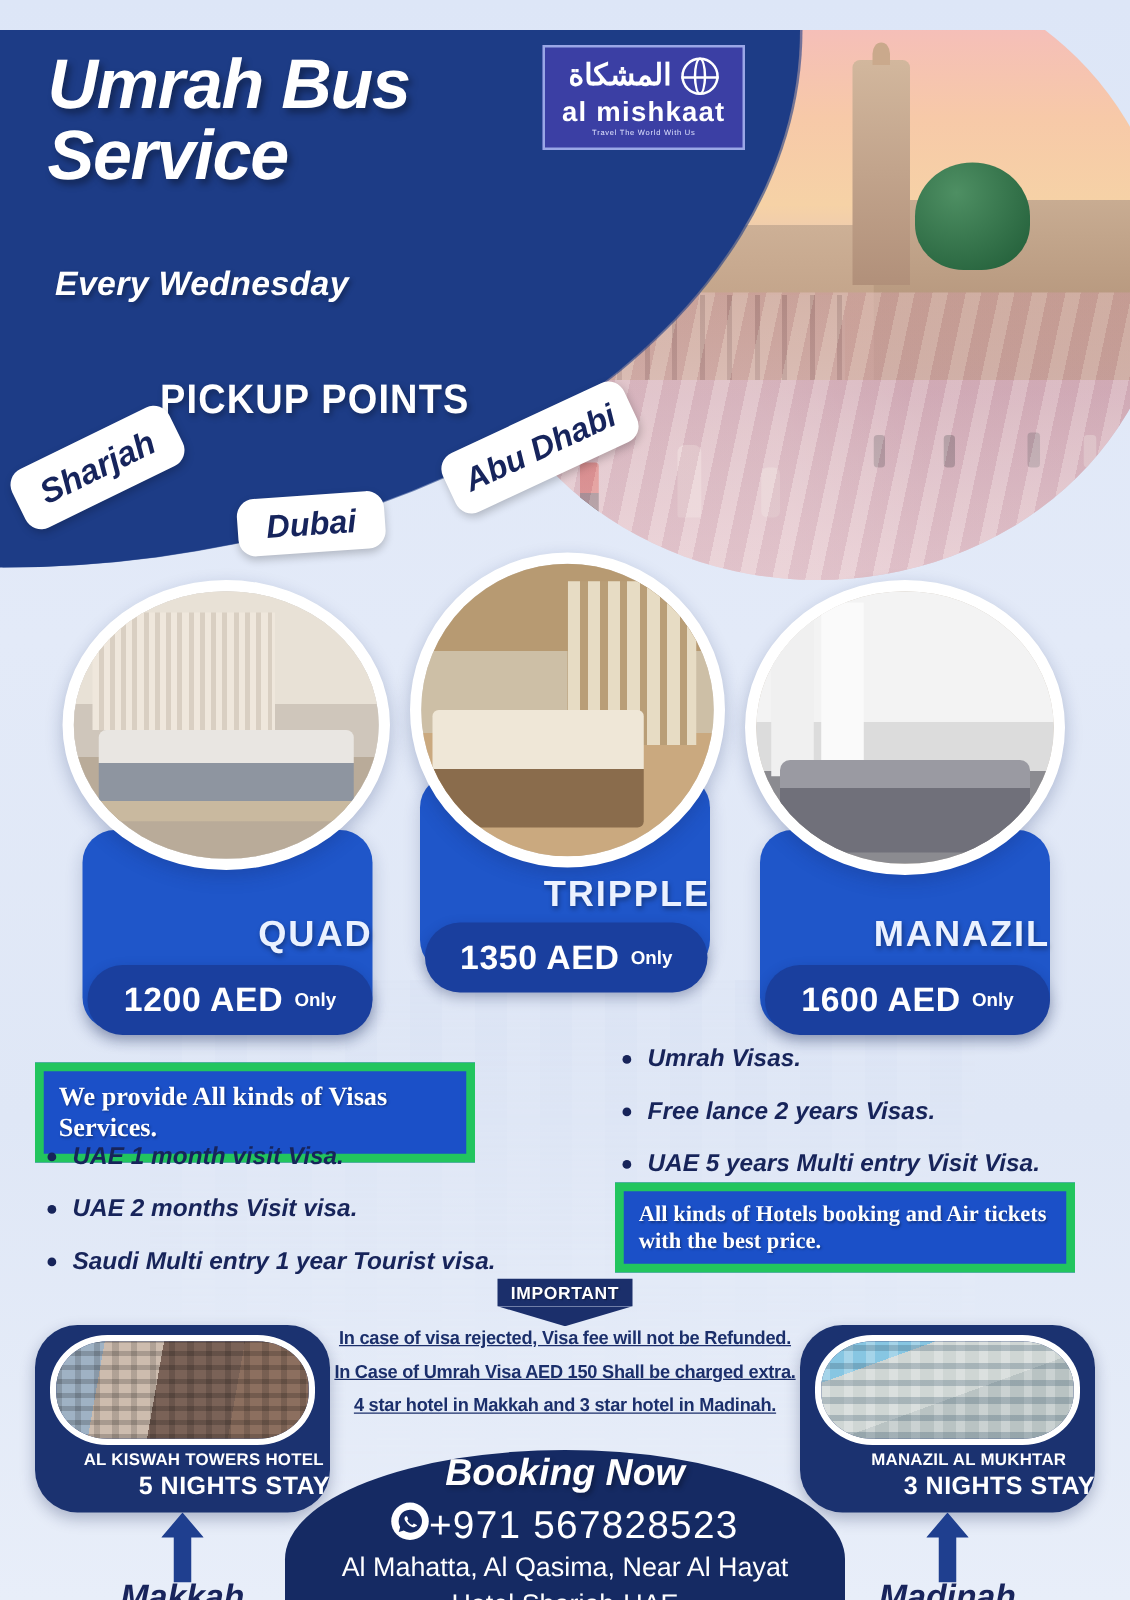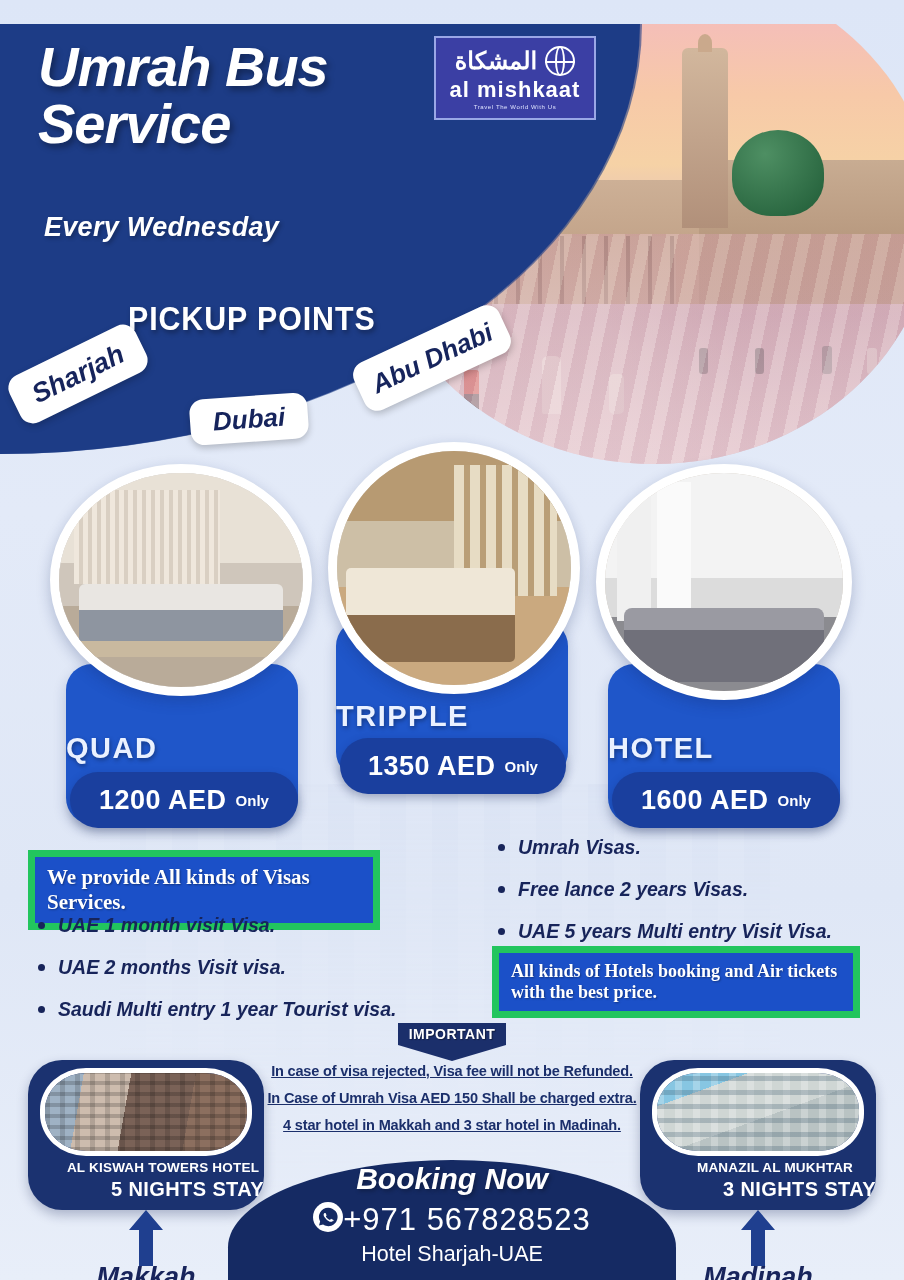--- a/index.html
+++ b/index.html
@@ -141,21 +141,21 @@
     background:repeating-linear-gradient(90deg,#e7dcc4 0 10px,#b99e77 10px 16px); }
   .trip-img::after{ content:""; position:absolute; left:4%; top:50%; width:72%; height:40%;
     background:linear-gradient(180deg,#efe7d7 0 50%, #8a6c4c 50% 100%); border-radius:5px; }
   .dbl-img{ background:linear-gradient(180deg,#f3f3f3 0 48%, #dcdcdc 48% 66%, #8b8b90 66% 100%); }
   .dbl-img::before{ content:""; position:absolute; left:22%; top:4%; width:14%; height:64%;
     background:#fafafa; box-shadow:-40px 0 0 #f0f0f0; }
   .dbl-img::after{ content:""; position:absolute; left:8%; top:62%; width:84%; height:34%;
     background:linear-gradient(180deg,#9a9aa2 0 30%, #70707a 30% 100%); border-radius:8px; }
 
   .card-type{
-    position:absolute; left:0; right:0; text-align:left; color:#eaf1ff;
+    position:absolute; left:0; right:0; text-align:right; color:#eaf1ff;
     font-size:29px; font-weight:700; letter-spacing:1.5px;
     text-shadow:1px 2px 4px rgba(0,0,0,.35);
   }
   .price-pill{
     position:absolute; background:#1a3f9e; border-radius:28px; height:56px;
     display:flex; align-items:center; justify-content:center; gap:9px;
     box-shadow:0 4px 10px rgba(12,30,80,.3);
   }
   .price-main{ color:#fff; font-size:27px; font-weight:800; letter-spacing:.5px; }
   .price-only{ color:#fff; font-size:15px; font-weight:700; }
@@ -328,21 +328,21 @@
       <span class="price-main">1350 AED</span>
       <span class="price-only">Only</span>
     </div>
   </div>
 
   <div class="card" style="left:608px; top:440px; width:232px; height:360px;">
     <div class="card-body" style="top:200px; height:160px;"></div>
     <div class="card-photo" style="left:-12px; top:0; width:256px; height:236px;">
       <div class="room-img dbl-img"></div>
     </div>
-    <div class="card-type" style="top:268px;">HOTEL</div>
+    <div class="card-type" style="top:268px;">MANAZIL</div>
     <div class="price-pill" style="left:4px; top:308px; width:228px;">
       <span class="price-main">1600 AED</span>
       <span class="price-only">Only</span>
     </div>
   </div>
 
   <div class="banner banner-left">We provide All kinds of Visas Services.</div>
 
   <ul class="visa visa-left">
     <li>UAE 1 month visit Visa.</li>
@@ -397,16 +397,17 @@
   <div class="booking-title">Booking Now</div>
   <div class="phone-row">
     <span class="wa">
       <svg width="22" height="22" viewBox="0 0 24 24">
           <path fill="#152a63" d="M12 2a10 10 0 0 0-8.6 15l-1.2 4.3 4.4-1.2A10 10 0 1 0 12 2zm5.3 14c-.2.6-1.2 1.2-1.7 1.2-.5.1-1 .1-1.7-.1a12 12 0 0 1-5.8-5c-.4-.7-.9-1.6-.9-2.5s.5-1.4.7-1.6c.2-.2.4-.3.6-.3h.5c.2 0 .4 0 .6.4l.8 1.9c.1.2 0 .4-.1.5l-.4.5c-.1.2-.3.3-.1.6.2.3.8 1.3 1.7 2.1 1.1 1 2 1.3 2.3 1.4.2.1.4.1.6-.1l.7-.8c.2-.2.3-.2.6-.1l1.8.9c.3.1.4.2.5.3.1.2 0 .7-.2 1.2z"></path>
         </svg>
     </span>
     <span class="phone-num">+971 567828523</span>
   </div>
   <div class="addr">
+    <div>Al Mahatta, Al Qasima, Near Al Hayat</div>
     <div>Hotel Sharjah-UAE</div>
   </div>
 
 </div>
 
 </body></html>

